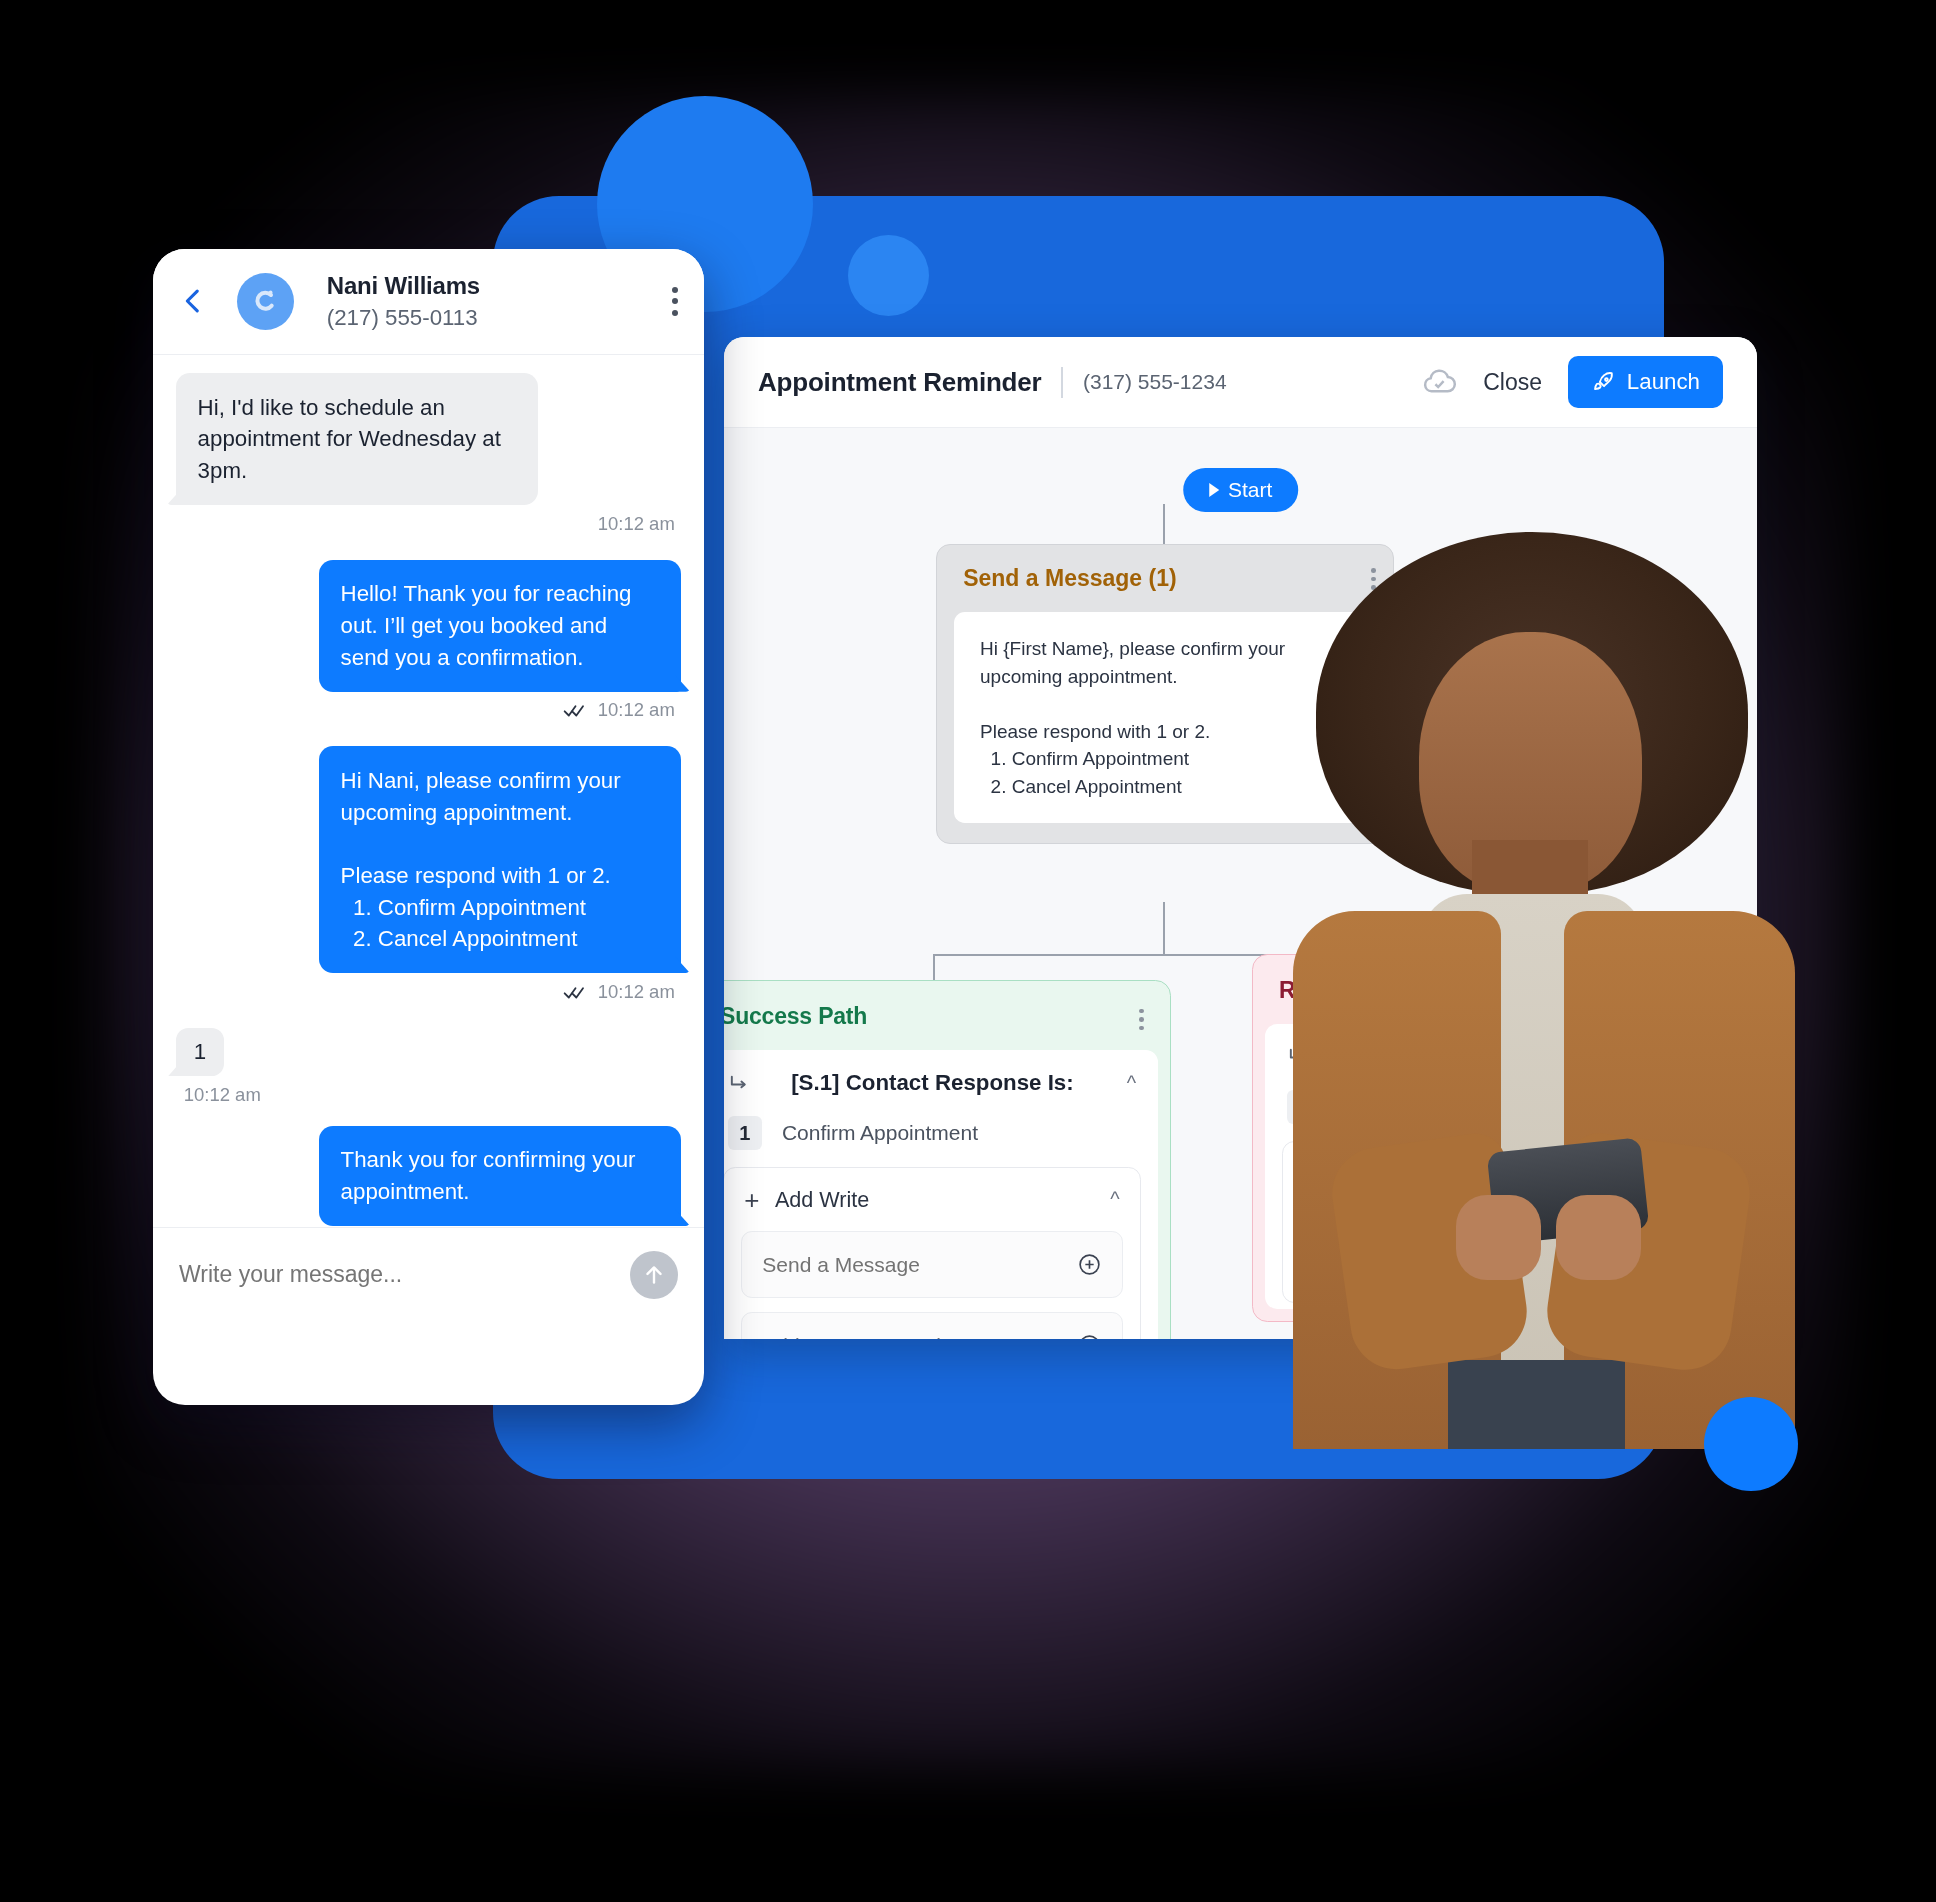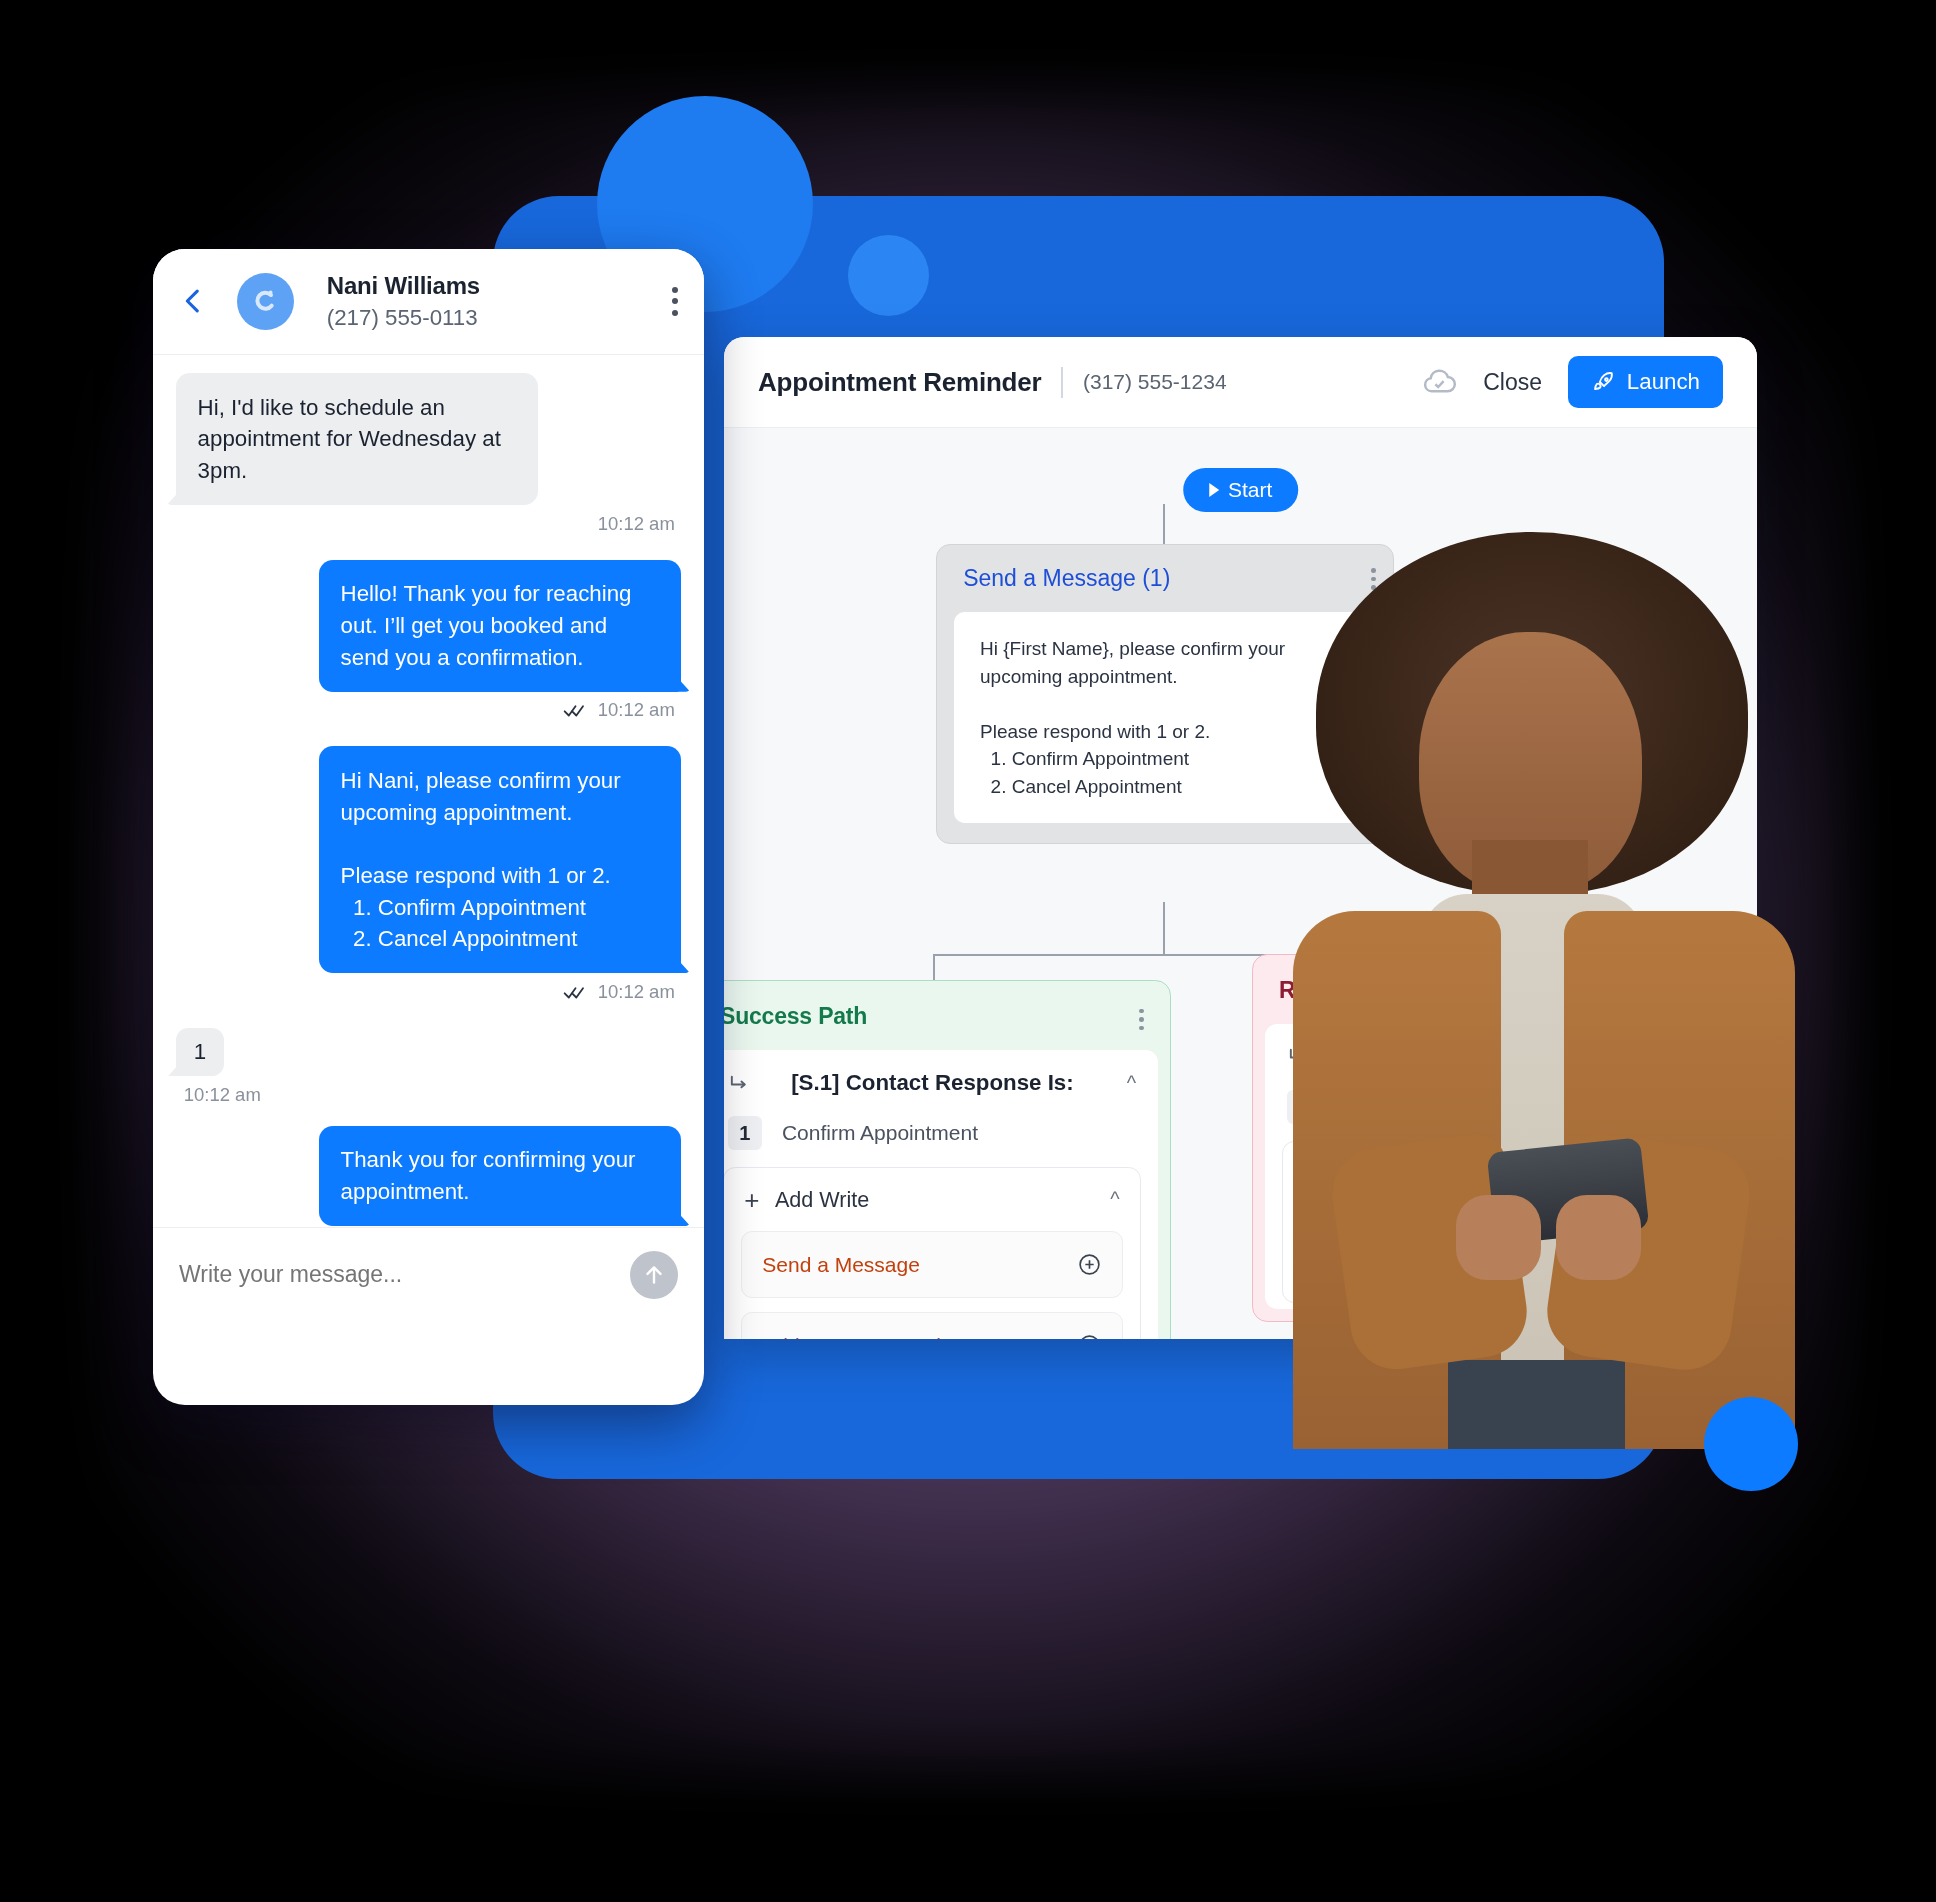--- a/index.html
+++ b/index.html
@@ -72,21 +72,21 @@
   }
 
   .conn { position:absolute; background:#9AA1AC; }
 
   .node-msg {
     position:absolute; left:212px; top:116px; width:458px;
     background:#E2E3E5; border:0.8px solid #D2D4D8; border-radius:14px;
     padding:17px 17px 20px 17px;
   }
   .node-msg-head { display:flex; align-items:flex-start; }
-  .node-msg-title { font-size:23px; font-weight:400; color:#1d4ed8; padding:3.1px 9.2px; }
+  .node-msg-title { font-size:23px; font-weight:700; color:#a16207; padding:3.1px 9.2px; }
   .dots3 { margin-left:auto; display:flex; flex-direction:column; gap:3.9px; padding-top:6.2px; }
   .dots3 i { width:4.6px;height:4.6px;border-radius:50%;background:#8C939E;display:block; }
   .node-msg-body {
     margin-top:17px; background:#fff; border-radius:10.8px; padding:23px 26px;
     font-size:19px; line-height:1.45; color:#2B3342; white-space:pre-wrap;
   }
 
   .path-card { position:absolute; border-radius:15.4px; border:0.8px solid; overflow:hidden; }
   .path-success { left:-31px; top:552px; width:478px; background:#E9F7EF; border-color:#A9DFC3;text-align:center; }
   .path-reject  { left:528px;  top:526px; width:478px; background:#FCEAEE; border-color:#F3B9C6; }
@@ -111,21 +111,21 @@
 
   .addaction-box { margin:0 17px; border:0.8px solid #E7E9EE; border-radius:12.3px; background:#fff; }
   .addaction-head { display:flex; align-items:center; gap:15.4px; padding:18.5px 20px; }
   .plus-ico { font-size:26px; color:#3B4251; line-height:1; }
   .addaction-label { font-size:21.6px; color:#2B3342; }
   .action-item {
     display:flex; align-items:center; margin:0 17px 14px 17px;
     border:0.8px solid #EBEDF1; border-radius:10.8px; background:#FBFBFC;
     padding:20px 20px;
   }
-  .action-label { font-size:21px; color:#c2410c; }
+  .action-label { font-size:21px; color:#737373; }
   .plus-circle { margin-left:auto; width:25px;height:25px;color:#3B4251; }
 
   
   .chat-window {
     position:absolute; left:153px; top:249px; width:551px; height:1156px;
     background:#fff; border-radius:32px; overflow:hidden;
     box-shadow: 0 20px 54px rgba(12,8,30,.45);
   }
   .chat-header {
     display:flex; align-items:center; gap:16px; padding:23px 26px 23px 23px;

